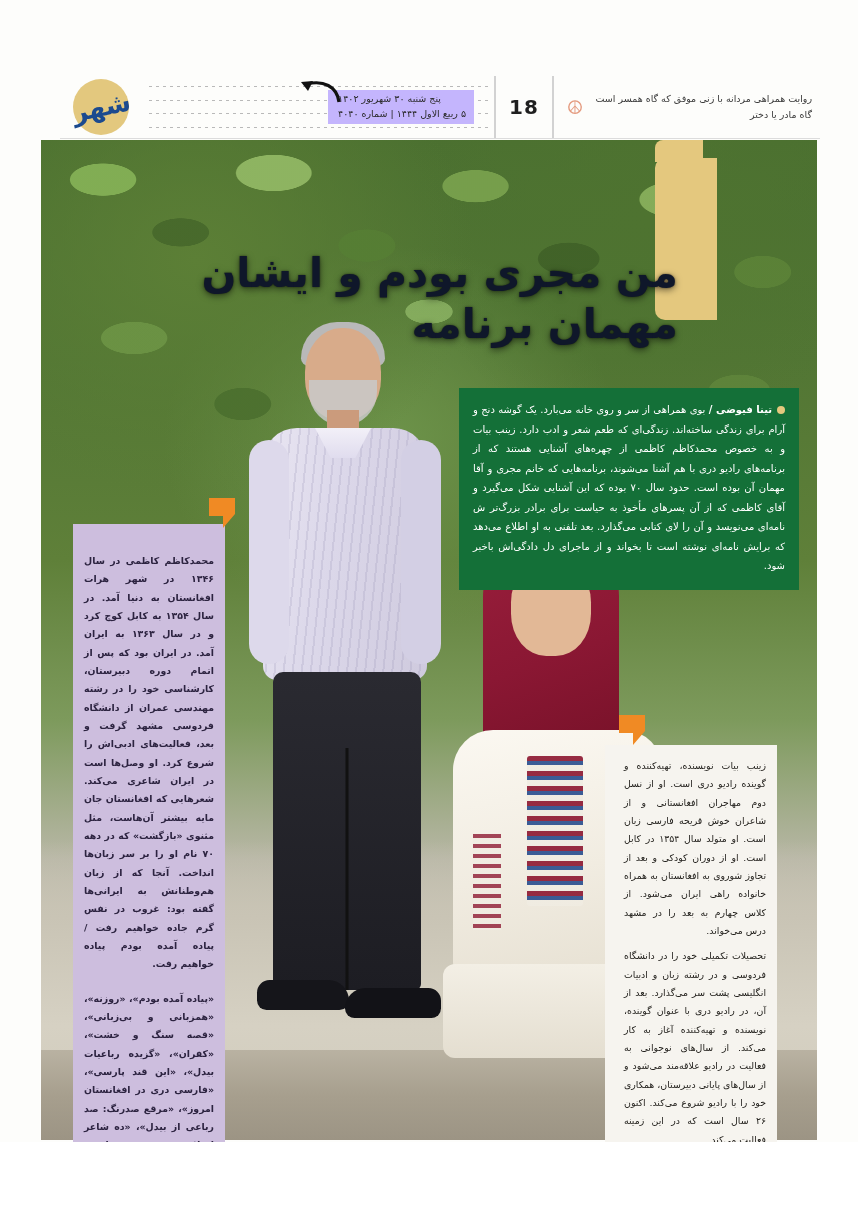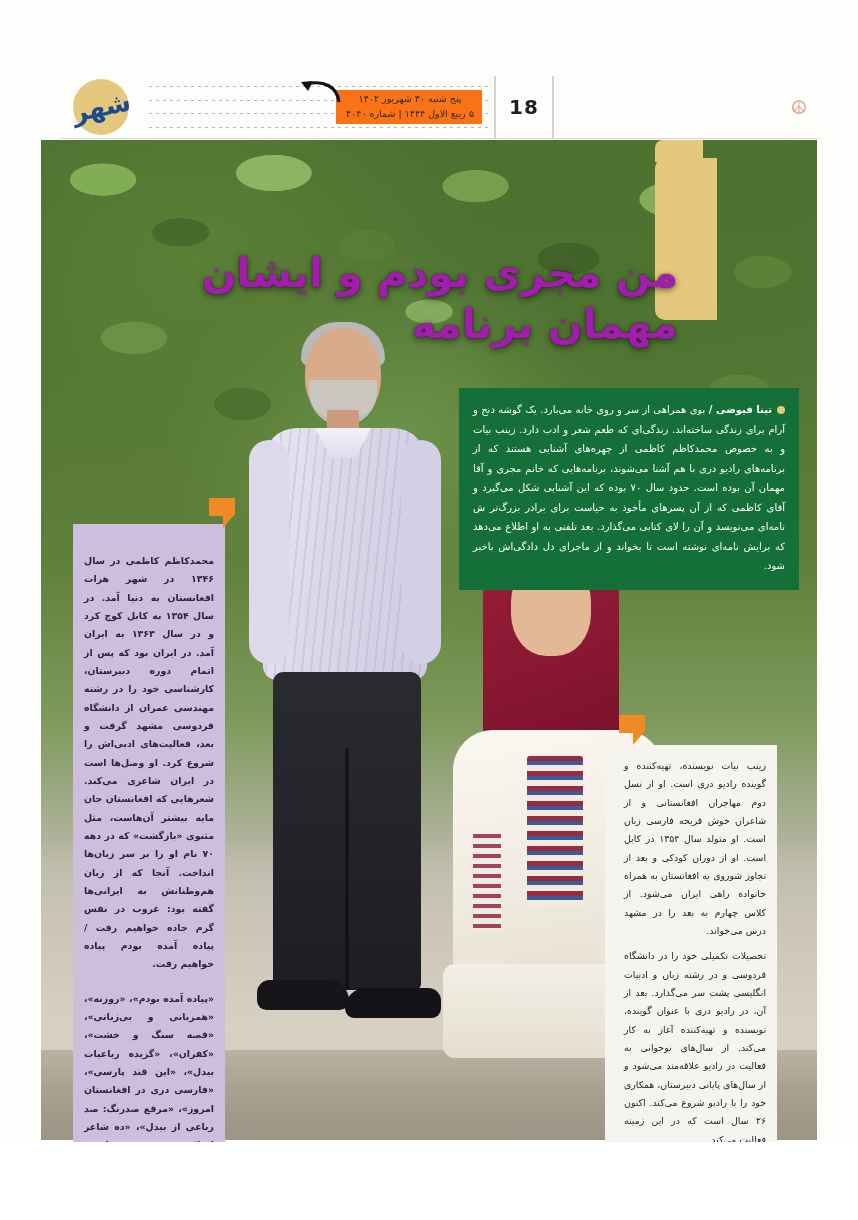--- a/index.html
+++ b/index.html
@@ -37,22 +37,22 @@
   }
   .dotlines{
     position:absolute;right:6px;left:6px;top:10px;bottom:10px;
     display:flex;flex-direction:column;justify-content:space-between;
   }
   .dotline{
     height:1px;
     background-image:repeating-linear-gradient(to left,#b9b9b9 0 3px,transparent 3px 7px);
   }
   .dateblock{
-    position:relative;z-index:2;background:#f97316;padding:2px 8px 2px 10px;
-    margin-right:12px;text-align:center;line-height:1.55;
+    position:relative;z-index:2;background:#c4b5fd;padding:2px 8px 2px 10px;
+    margin-right:20px;text-align:left;line-height:1.55;
   }
   .dateblock div{font-size:9.5px;color:#2a2a2a;white-space:nowrap;letter-spacing:0.2px;}
   .pagenum-cell{
     width:56px;border-right:1px solid #d2d2d2;border-left:1px solid #d2d2d2;
     display:flex;align-items:center;justify-content:center;
   }
   .pagenum{font-size:20px;color:#1f1f1f;font-weight:bold;letter-spacing:1px;}
   .section-cell{
     width:128px;background:#1d4e9b;display:flex;align-items:center;justify-content:center;
     position:relative;
@@ -164,21 +164,21 @@
   .gold-block{
     position:absolute;left:655px;top:158px;width:62px;height:162px;
     background:#e4c87e;border-radius:10px 0 0 10px;
   }
   .gold-block:before{
     content:"";position:absolute;left:0;top:-18px;width:48px;height:22px;
     background:#e4c87e;border-radius:8px 0 0 0;
   }
   .headline{
     position:absolute;right:180px;top:248px;width:560px;
-    text-align:right;color:#a21caf;
+    text-align:right;color:#0f172a;
     font-size:41px;font-weight:bold;line-height:1.25;
     text-shadow:0 2px 7px rgba(0,0,0,.55),0 0 2px rgba(0,0,0,.5);
     letter-spacing:-.5px;
   }
   .subhead{
     position:absolute;right:182px;top:332px;width:560px;
     text-align:right;color:#ffffff;font-size:13.5px;font-weight:bold;
     text-shadow:0 1px 5px rgba(0,0,0,.7);letter-spacing:.1px;
   }
 
@@ -316,20 +316,21 @@
         <div>۵ ربیع الاول ۱۴۴۴ | شماره ۴۰۴۰</div>
       </div>
     </div>
 
     <div class="pagenum-cell">
       <span class="pagenum">18</span>
     </div>
 
 
     <div class="kicker-cell">
+      <span class="kicker-text">روایت همراهی مردانه با زنی موفق که گاه همسر است گاه مادر یا دختر</span>
       <span class="kicker-seal">☮</span>
     </div>
   </div>
 
   <svg class="arrow-deco" viewBox="0 0 44 26">
     <path d="M42 24 C40 8, 26 2, 10 6" stroke="#111" stroke-width="3.2" fill="none"></path>
     <path d="M4 4 L16 3 L11 13 Z" fill="#111"></path>
   </svg>
 
   <div class="mast-baseline"></div>

